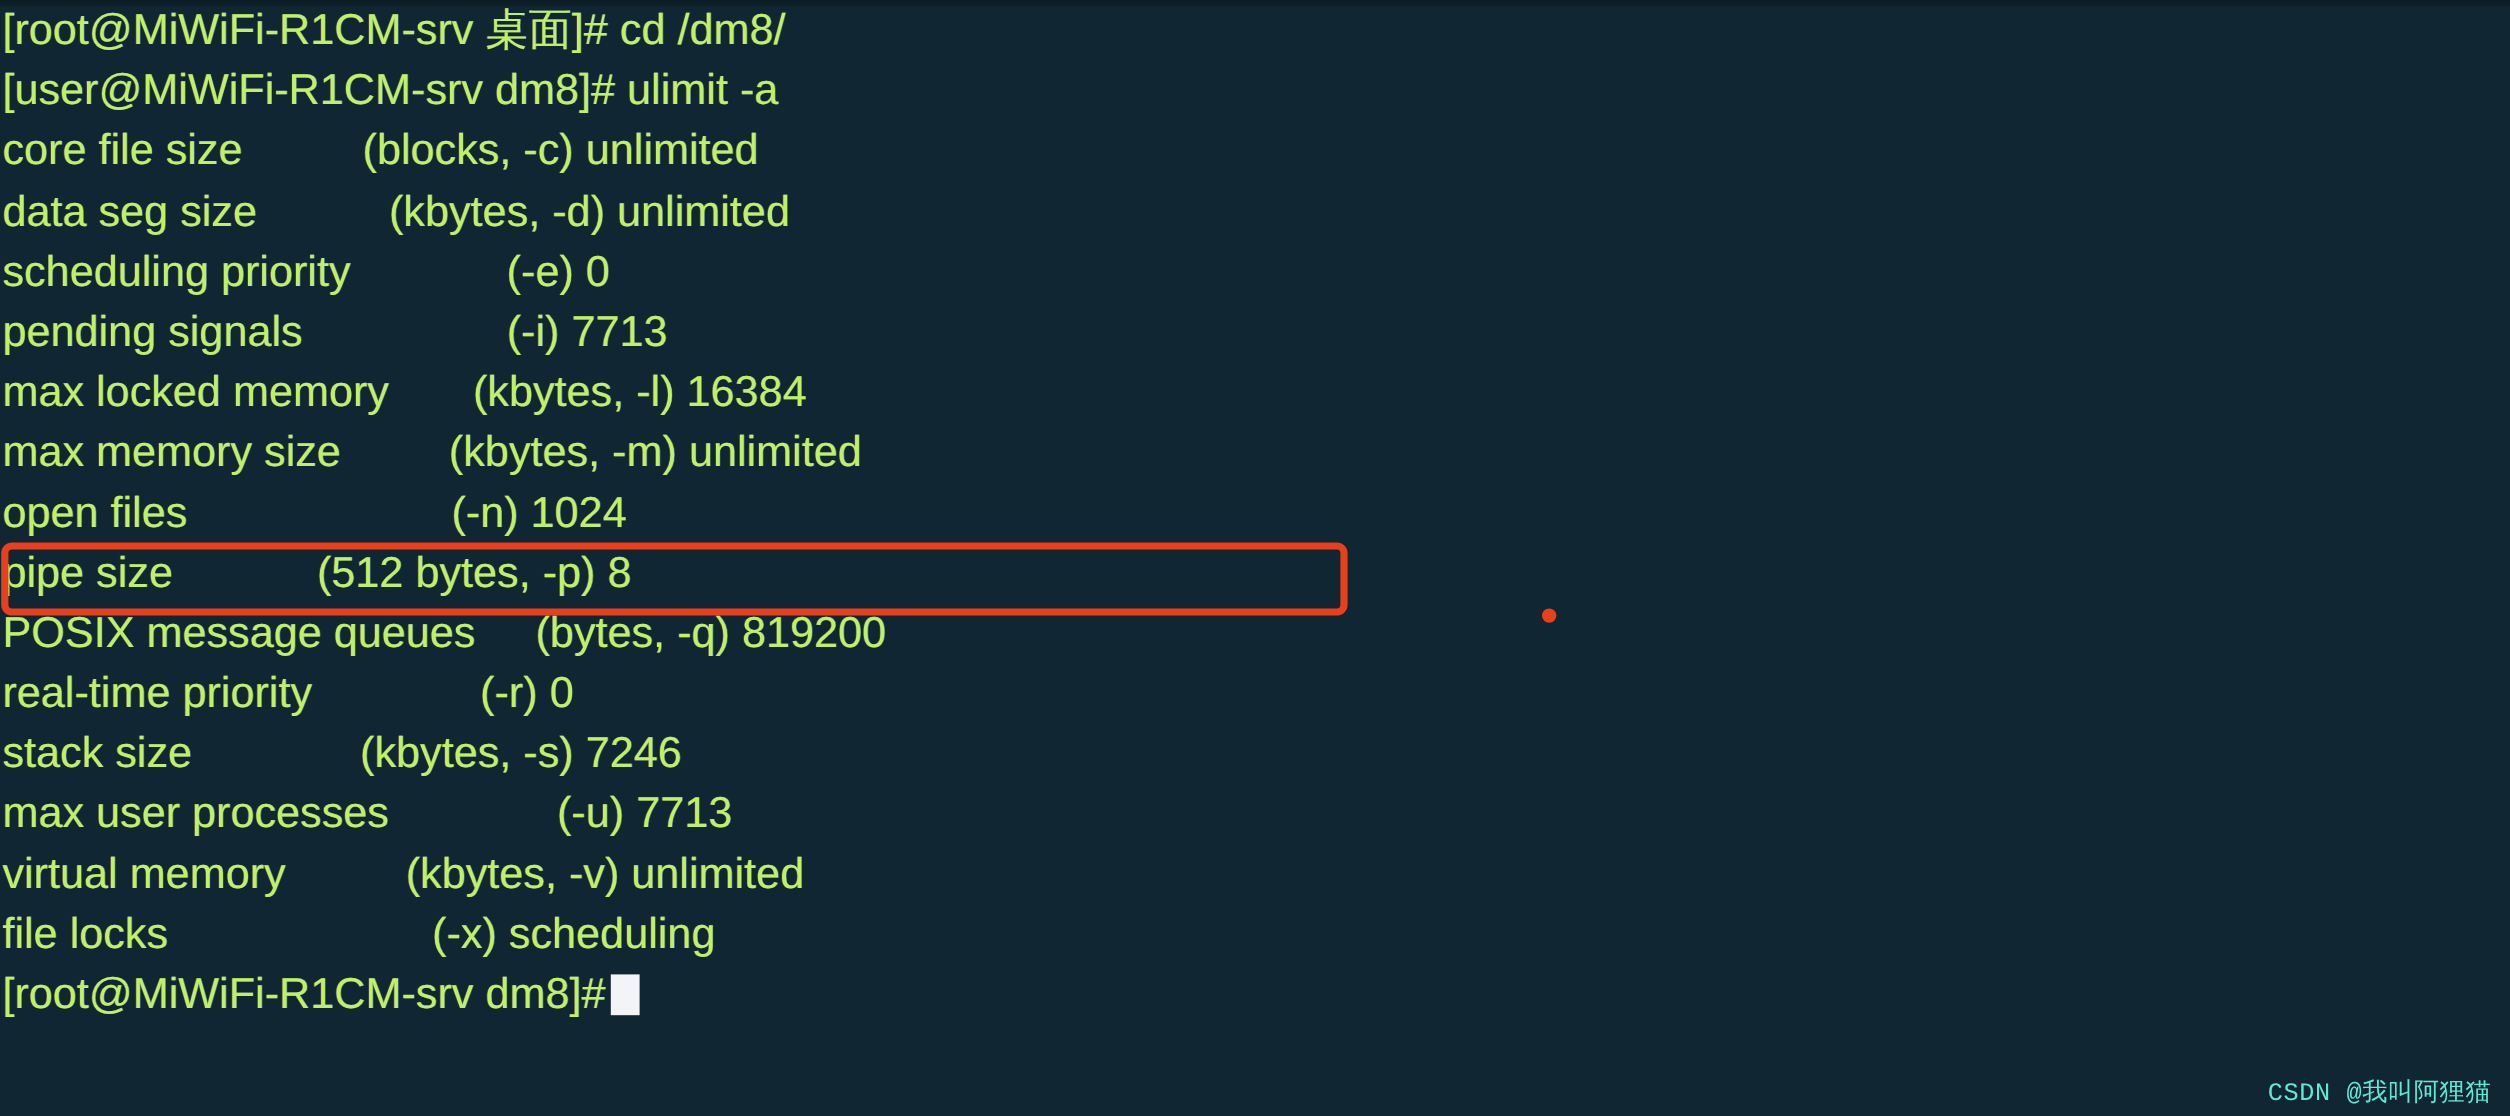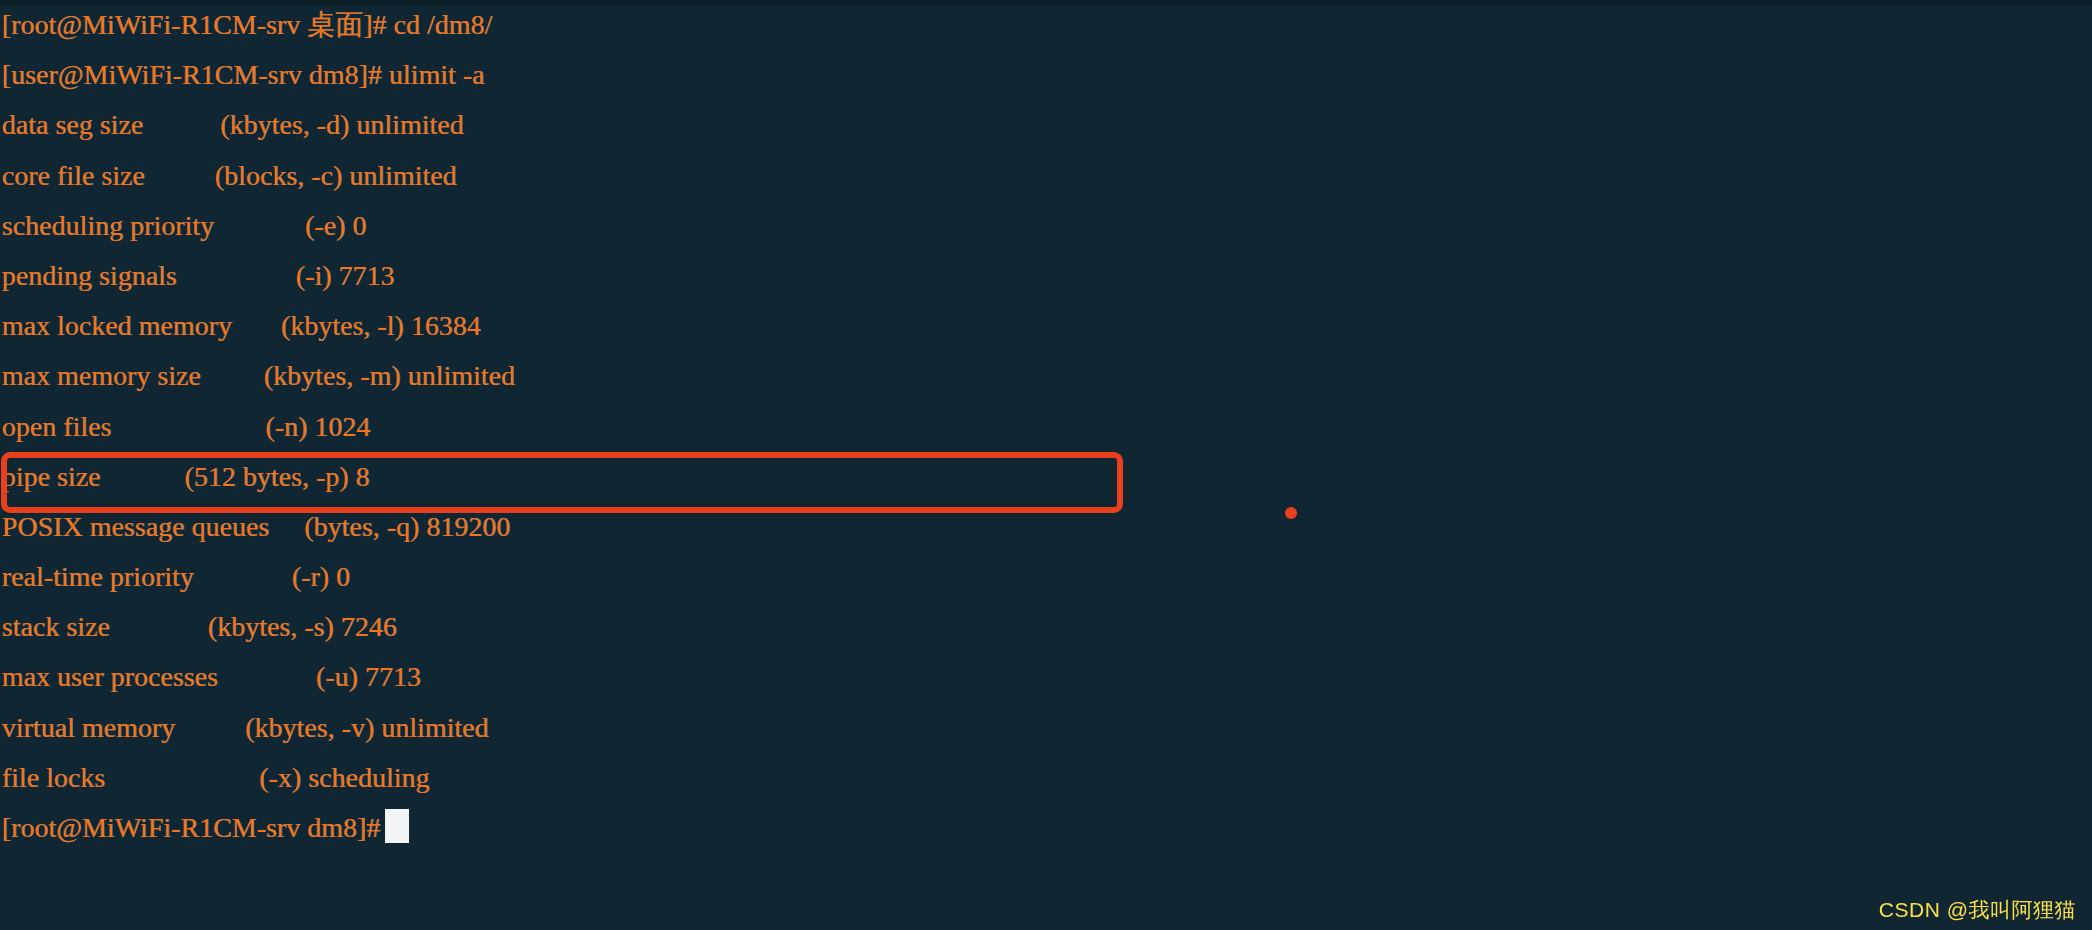--- a/index.html
+++ b/index.html
@@ -30,25 +30,25 @@
   }
   #lines {
     position: absolute;
     top: 0px;
     left: 2px;
     width: 2090px;
   }
   .tline {
     height: 50.2px;
     line-height: 50.2px;
-    font-size: 28px;
+    font-size: 36px;
     letter-spacing: 0px;
-    color: #f97316;
+    color: #bef264;
     white-space: pre;
-    font-family: Liberation Serif, serif;
+    font-family: Liberation Sans, sans-serif;
     text-shadow: 0.6px 0 0 rgba(120,170,210,0.55), -0.6px 0 0 rgba(210,140,90,0.35);
   }
   .cursor {
     display: inline-block;
     width: 24px;
     height: 34px;
     background: #f2f4f5;
     vertical-align: -6px;
     margin-left: 4px;
   }
@@ -69,39 +69,39 @@
     top: 507px;
     width: 12px;
     height: 12px;
     border-radius: 50%;
     background: #e8401c;
   }
   #watermark {
     position: absolute;
     right: 16px;
     bottom: 6px;
-    font-family: Liberation Sans, sans-serif;
+    font-family: Liberation Mono, monospace;
     font-size: 21px;
-    color: #fde047;
+    color: #5eead4;
     letter-spacing: 0.5px;
     white-space: nowrap;
   }
 </style>
 </head>
 <body>
 
 <div id="terminal">
 
   <div id="topstrip"></div>
 
   <div id="lines">
     <div class="tline">[root@MiWiFi-R1CM-srv 桌面]# cd /dm8/</div>
     <div class="tline">[user@MiWiFi-R1CM-srv dm8]# ulimit -a</div>
+    <div class="tline">core file size          (blocks, -c) unlimited</div>
     <div class="tline">data seg size           (kbytes, -d) unlimited</div>
-    <div class="tline">core file size          (blocks, -c) unlimited</div>
     <div class="tline">scheduling priority             (-e) 0</div>
     <div class="tline">pending signals                 (-i) 7713</div>
     <div class="tline">max locked memory       (kbytes, -l) 16384</div>
     <div class="tline">max memory size         (kbytes, -m) unlimited</div>
     <div class="tline">open files                      (-n) 1024</div>
     <div class="tline">pipe size            (512 bytes, -p) 8</div>
     <div class="tline">POSIX message queues     (bytes, -q) 819200</div>
     <div class="tline">real-time priority              (-r) 0</div>
     <div class="tline">stack size              (kbytes, -s) 7246</div>
     <div class="tline">max user processes              (-u) 7713</div>

